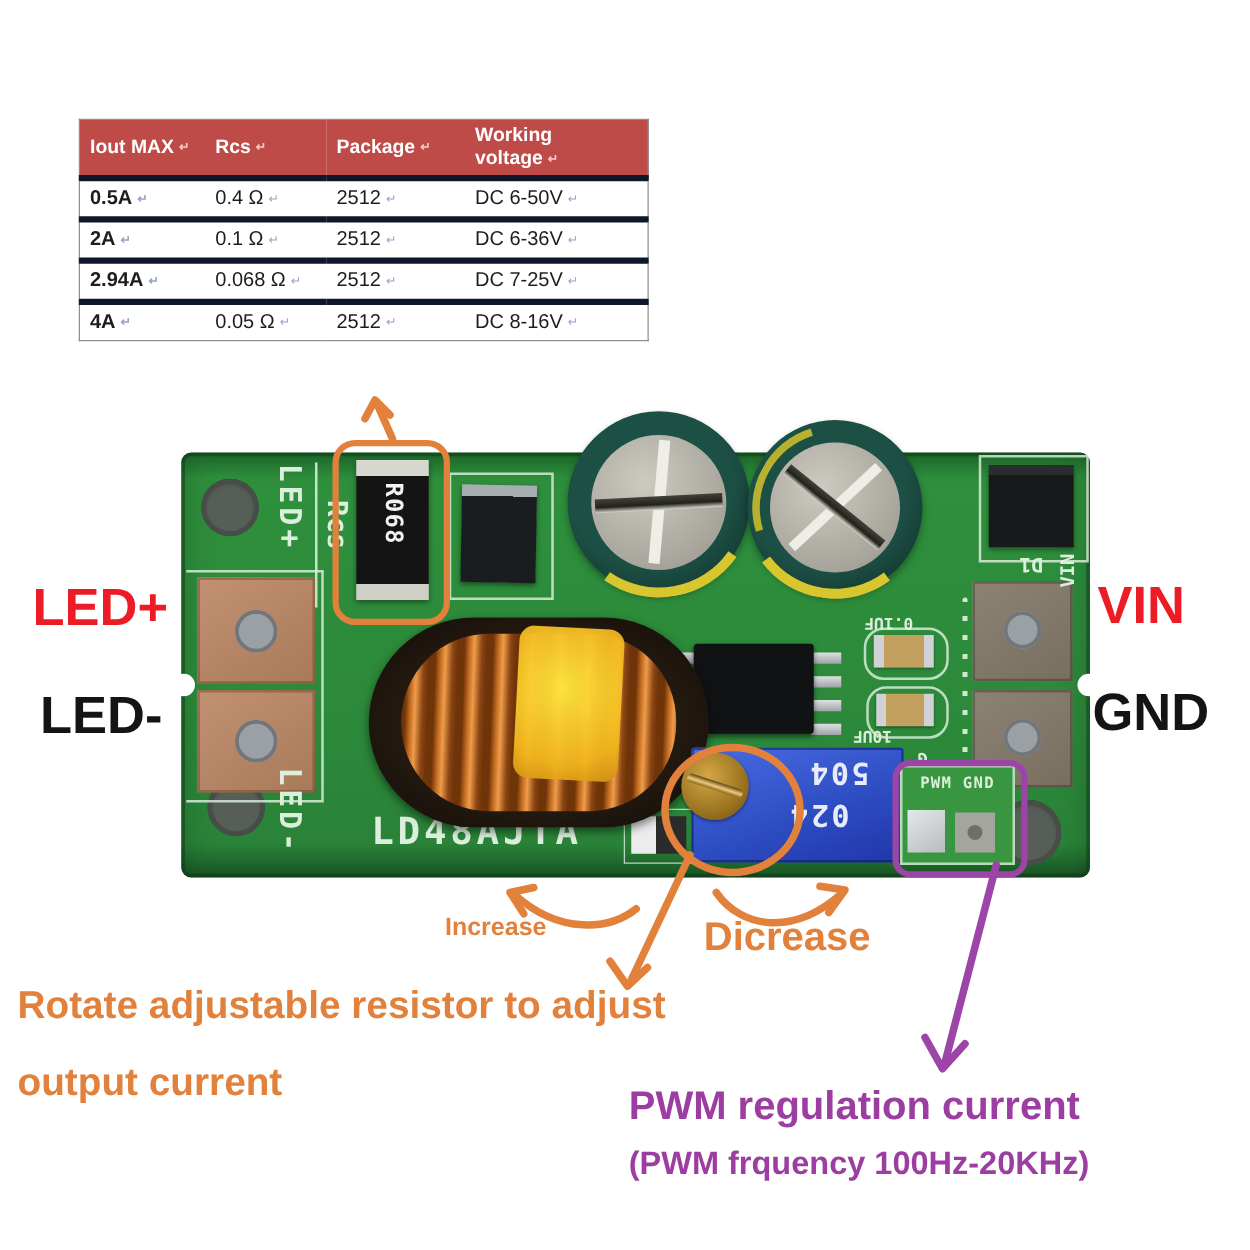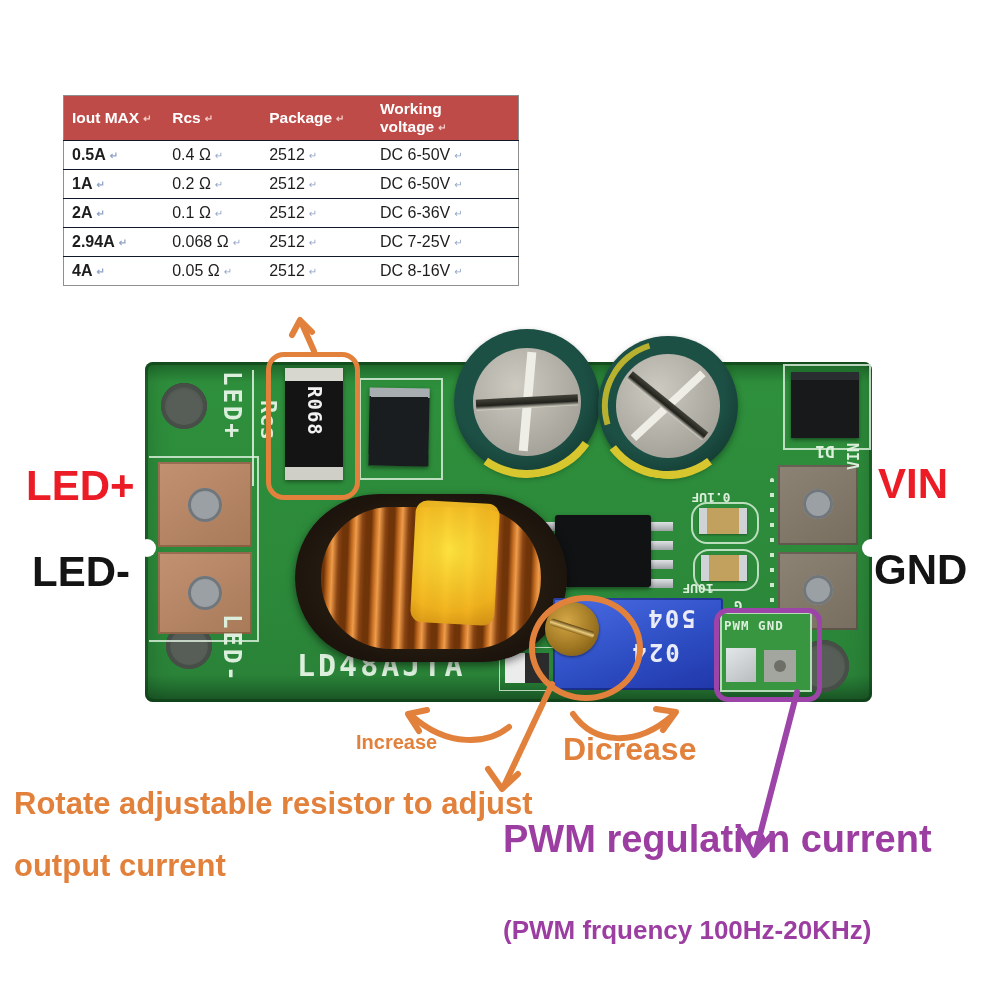--- a/index.html
+++ b/index.html
@@ -5,21 +5,21 @@
   html,body{margin:0;padding:0;background:#ffffff;}
   .canvas{position:relative;width:1000px;height:1000px;background:#ffffff;overflow:hidden;
           font-family:"Liberation Sans",sans-serif;}
   .abs{position:absolute;}
 
   
   .spec-table{position:absolute;left:63px;top:95px;width:456px;border-collapse:collapse;
               border:1px solid #8f8f8f;font-size:16px;color:#1d1d1d;background:#fff;}
   .spec-table th{background:#bf4b48;color:#ffffff;text-align:left;font-weight:bold;
                  padding:4px 8px;font-size:15.5px;height:20px;}
-  .spec-table td{border-top:1px solid #0f172a;padding:4px 8px;height:20px;}
+  .spec-table td{border-top:5px solid #0f172a;padding:4px 8px;height:20px;}
   .spec-table td:first-child{font-weight:bold;}
   .col1{width:98px}.col2{width:100px}.col3{width:104px}.col4{width:160px}
   .ret{color:#93a5c6;font-size:10px;margin-left:4px;vertical-align:1px;}
   th .ret{color:rgba(255,225,220,0.85);}
 
   
   .heading{position:absolute;left:16px;top:279px;font-size:34px;font-weight:bold;
            color:#e2813c;white-space:nowrap;letter-spacing:-0.5px;}
   .heading .subcap{font-size:21px;font-weight:bold;}
   .biglabel{position:absolute;font-size:42px;font-weight:bold;white-space:nowrap;z-index:15;}
@@ -119,26 +119,20 @@
       </tr>
     </thead>
     <tbody>
       <tr>
         <td><span>0.5A</span><span class="ret">↵</span></td>
         <td><span>0.4 Ω</span><span class="ret">↵</span></td>
         <td><span>2512</span><span class="ret">↵</span></td>
         <td><span>DC 6-50V</span><span class="ret">↵</span></td>
       </tr>
       <tr>
-        <td><span>1A</span><span class="ret">↵</span></td>
-        <td><span>0.2 Ω</span><span class="ret">↵</span></td>
-        <td><span>2512</span><span class="ret">↵</span></td>
-        <td><span>DC 6-50V</span><span class="ret">↵</span></td>
-      </tr>
-      <tr>
         <td><span>2A</span><span class="ret">↵</span></td>
         <td><span>0.1 Ω</span><span class="ret">↵</span></td>
         <td><span>2512</span><span class="ret">↵</span></td>
         <td><span>DC 6-36V</span><span class="ret">↵</span></td>
       </tr>
       <tr>
         <td><span>2.94A</span><span class="ret">↵</span></td>
         <td><span>0.068 Ω</span><span class="ret">↵</span></td>
         <td><span>2512</span><span class="ret">↵</span></td>
         <td><span>DC 7-25V</span><span class="ret">↵</span></td>
@@ -235,21 +229,21 @@
 
     <div class="trimmer">
       <div class="trim-mark" style="left:76px;top:6px;">504</div>
       <div class="trim-mark" style="left:60px;top:40px;">024</div>
       <div class="screw">
           <div class="slot"></div>
         </div>
     </div>
 
     <div class="pwm-area">
-      <div class="silk" style="left:4px;top:6px;width:84px;font-size:12.5px;letter-spacing:1px;">PWM GND</div>
+      <div class="silk" style="left:4px;top:6px;width:84px;font-size:12.5px;text-align:center;letter-spacing:1px;">PWM GND</div>
       <div class="abs" style="left:6px;top:36px;width:30px;height:34px;background:linear-gradient(145deg,#e4e7e9,#b9bcbe);"></div>
       <div class="abs" style="left:44px;top:38px;width:32px;height:32px;background:#a3a69e;"></div>
       <div class="abs" style="left:54px;top:48px;width:12px;height:12px;border-radius:50%;background:#6e7068;"></div>
     </div>
 
     <div class="silk-box" style="left:354px;top:285px;width:58px;height:42px;border-width:1px;"></div>
     <div class="abs" style="left:360px;top:291px;width:44px;height:30px;background:linear-gradient(90deg,#ececec 0 20px,#2b2b2b 20px);"></div>
     <div class="silk" style="left:412px;top:296px;font-size:15px;">L</div>
 
     <div class="silk" style="left:152px;top:286px;font-size:30px;letter-spacing:3px;">LD48AJTA</div>
@@ -260,21 +254,21 @@
 
   <div class="biglabel red" style="left:26px;top:462px;">LED+</div>
   <div class="biglabel black" style="left:32px;top:548px;">LED-</div>
   <div class="biglabel red" style="left:878px;top:460px;">VIN</div>
   <div class="biglabel black" style="left:874px;top:546px;">GND</div>
 
   <div class="orange-txt" style="left:356px;top:731px;font-size:20px;">Increase</div>
   <div class="orange-txt" style="left:563px;top:731px;font-size:32px;">Dicrease</div>
   <div class="orange-txt" style="left:14px;top:848px;font-size:31px;">output current</div>
   <div class="orange-txt" style="left:14px;top:786px;font-size:31px;">Rotate adjustable resistor to adjust</div>
-  <div class="purple-txt" style="left:503px;top:818px;font-size:38px;">PWM regulation current</div>
+  <div class="purple-txt" style="left:503px;top:866px;font-size:32px;">PWM regulation current</div>
   <div class="purple-txt" style="left:503px;top:915px;font-size:26px;">(PWM frquency 100Hz-20KHz)</div>
 
   <div class="rcs-box ann"></div>
   <div class="trim-circle ann"></div>
   <div class="pwm-box ann"></div>
 
   <svg class="overlay" width="1000" height="1000" viewBox="0 0 1000 1000">
     <g stroke="#e2813c" stroke-width="6" fill="none" stroke-linecap="round" stroke-linejoin="round">
 
       <path d="M314,351 L302,324"></path>

